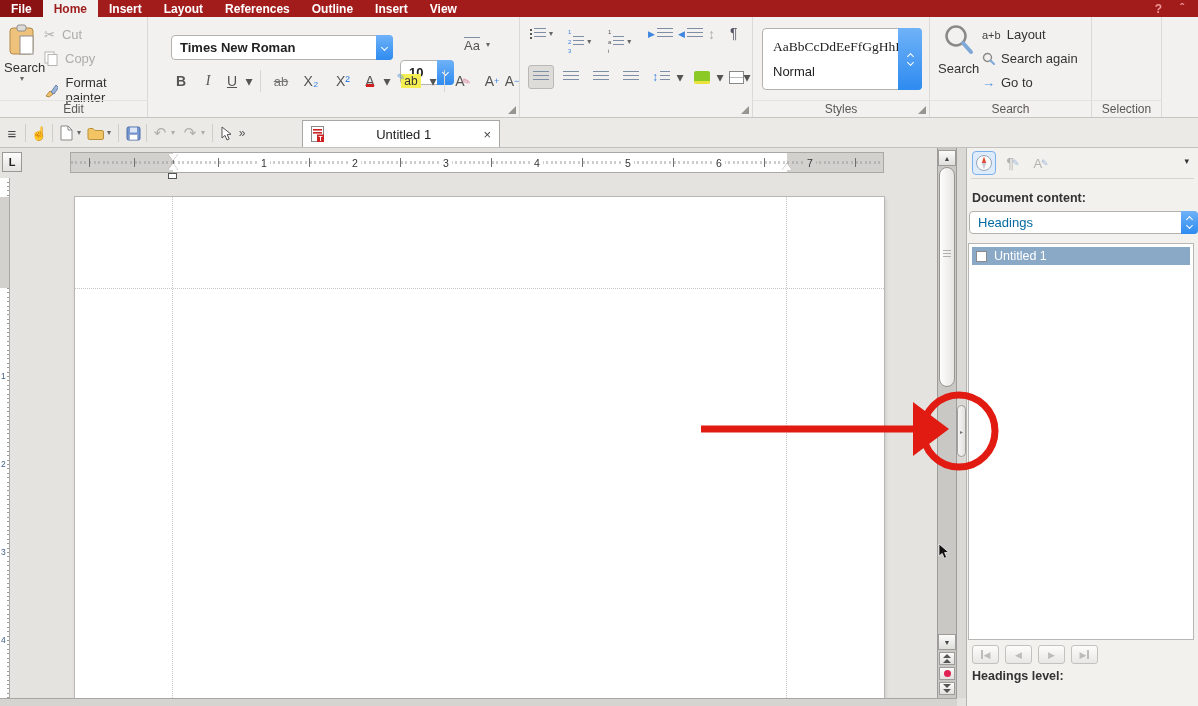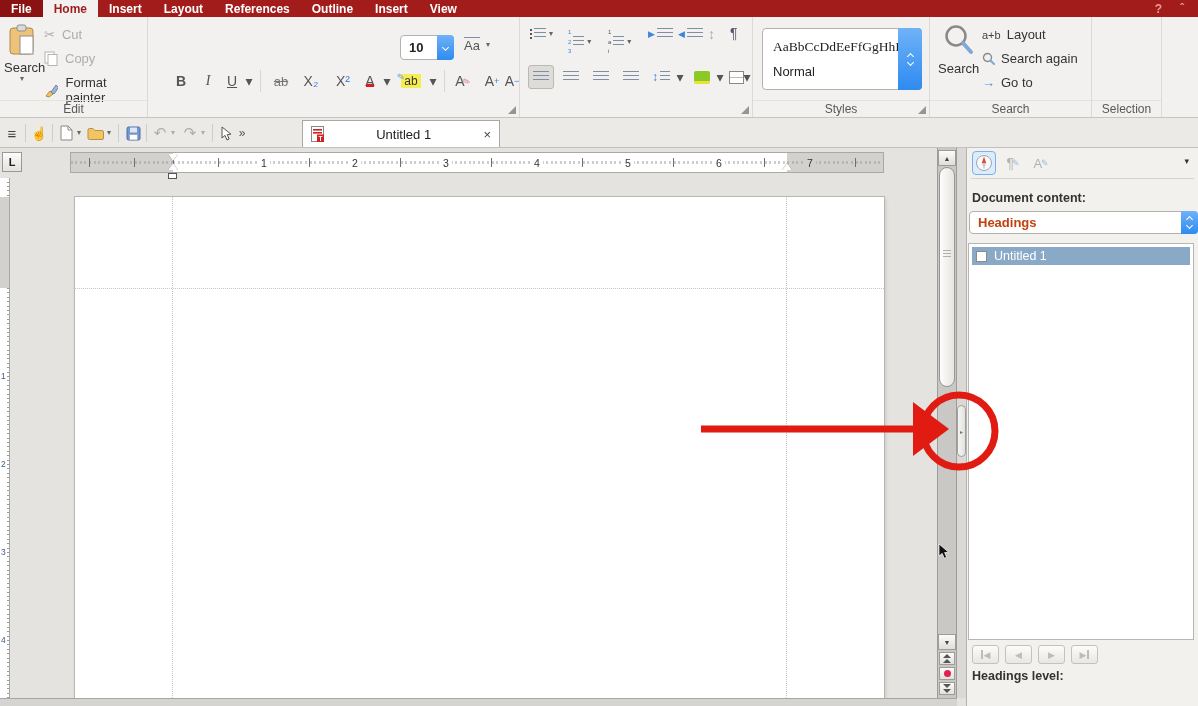--- a/index.html
+++ b/index.html
@@ -162,20 +162,26 @@
         <svg width="15" height="15">
           <path d="M2 13 L6 8 L9 11 L5 14 Z" fill="#f0c36c" stroke="#b08948"></path>
           <path d="M7 9 L12 2 L14.5 4.5 L10 11 Z" fill="#9fb6d8" stroke="#6b83a8"></path>
         </svg>
         <span class="btnlabel">Format painter</span>
       </div>
       <div class="group-label">Edit</div>
     </div>
 
     <div class="group" style="width:372px;">
+      <div class="combo abs" style="left:23px;top:18px;width:222px;height:25px;">
+        <span class="val" style="font-weight:700;">Times New Roman</span>
+        <span class="stepper">
+            <i class="chev down"></i>
+          </span>
+      </div>
       <div class="combo abs" style="left:252px;top:18px;width:54px;height:25px;">
         <span class="val" style="font-weight:700;">10</span>
         <span class="stepper">
             <i class="chev down"></i>
           </span>
       </div>
       <div class="abs" style="left:316px;top:20px;display:flex;align-items:center;gap:6px;">
         <span style="font-size:13px;color:#555;border-top:1px solid #7d8ea5;">Aa</span>
         <span class="dd">▾</span>
       </div>
@@ -473,21 +479,21 @@
       <div class="sb-iconbtn" style="left:62px;">
         <span style="font-size:13px;color:#b3b2af;">A</span>
           <span style="font-size:9px;color:#9fb6d8;margin-left:-1px;">✎</span>
       </div>
       <div class="abs" style="right:9px;top:8px;font-size:9px;color:#333;">▾</div>
       <div class="sb-sep"></div>
 
       <div class="sb-label" style="top:43px;">Document content:</div>
 
       <div class="combo abs" style="left:2px;top:63px;width:229px;height:23px;">
-        <span class="val" style="font-weight:700;color:#c2410c;">Headings</span>
+        <span class="val" style="font-weight:400;color:#0369a1;">Headings</span>
         <span class="stepper">
             <i class="chev up"></i>
             <i class="chev down"></i>
           </span>
       </div>
 
       <div class="listbox">
         <div class="listrow">
           <span class="cbx"></span>
           <span>Untitled 1</span>

